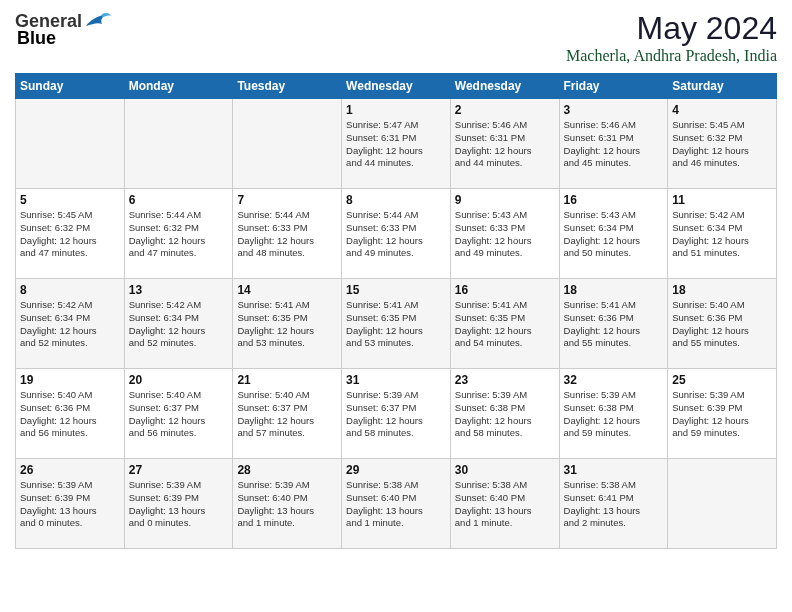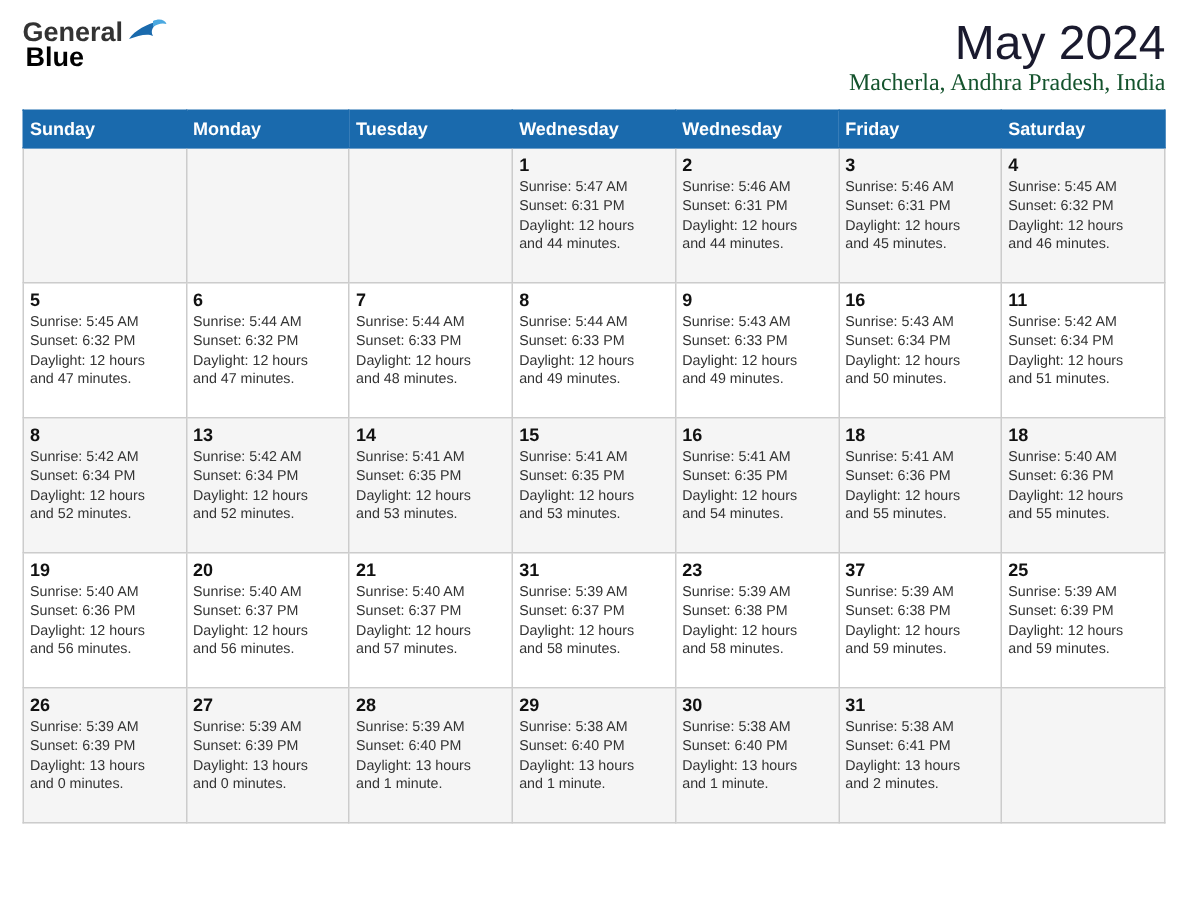--- a/index.html
+++ b/index.html
@@ -293,21 +293,21 @@
 and 58 minutes.</div>
         </td>
         <td>
           <span class="day-number">23</span>
           <div class="day-info" style="white-space: pre-line;">Sunrise: 5:39 AM
 Sunset: 6:38 PM
 Daylight: 12 hours
 and 58 minutes.</div>
         </td>
         <td>
-          <span class="day-number">37</span>
+          <span class="day-number">32</span>
           <div class="day-info" style="white-space: pre-line;">Sunrise: 5:39 AM
 Sunset: 6:38 PM
 Daylight: 12 hours
 and 59 minutes.</div>
         </td>
         <td>
           <span class="day-number">25</span>
           <div class="day-info" style="white-space: pre-line;">Sunrise: 5:39 AM
 Sunset: 6:39 PM
 Daylight: 12 hours

